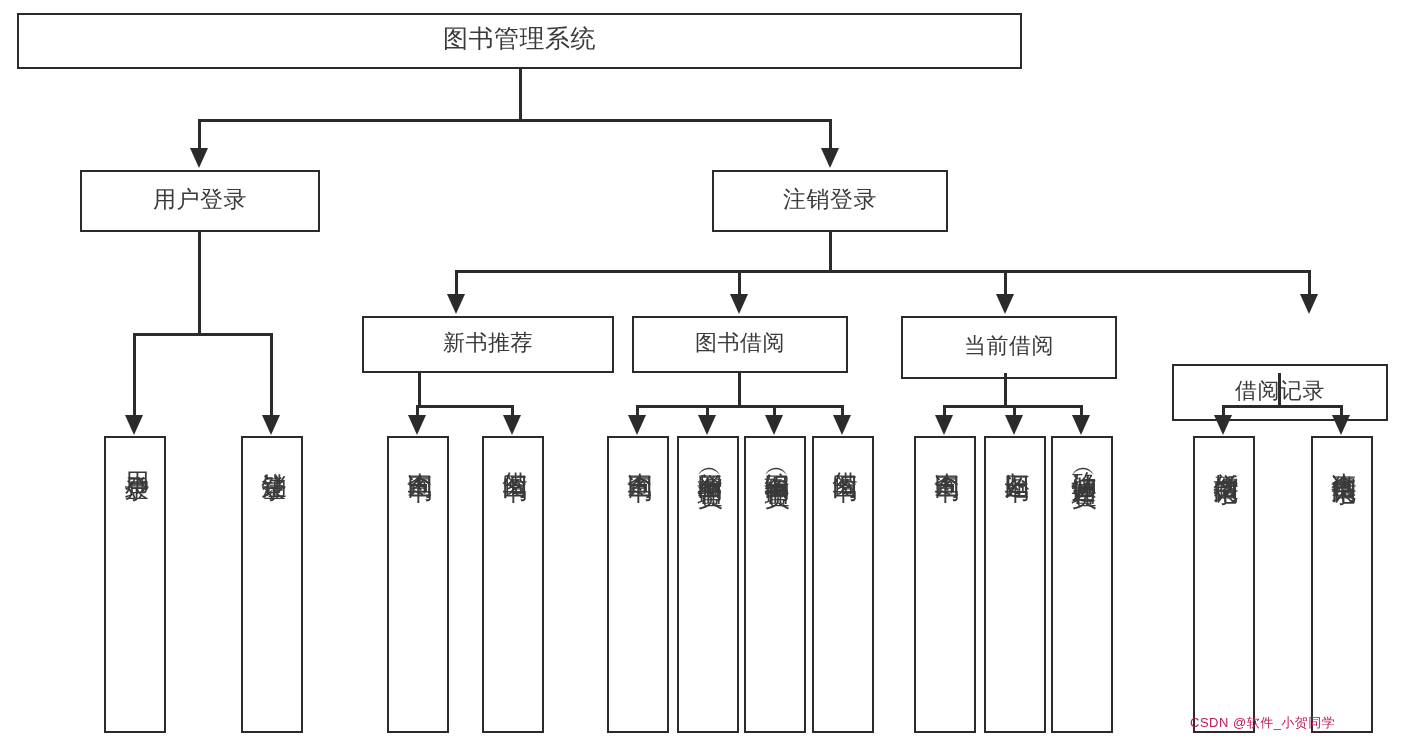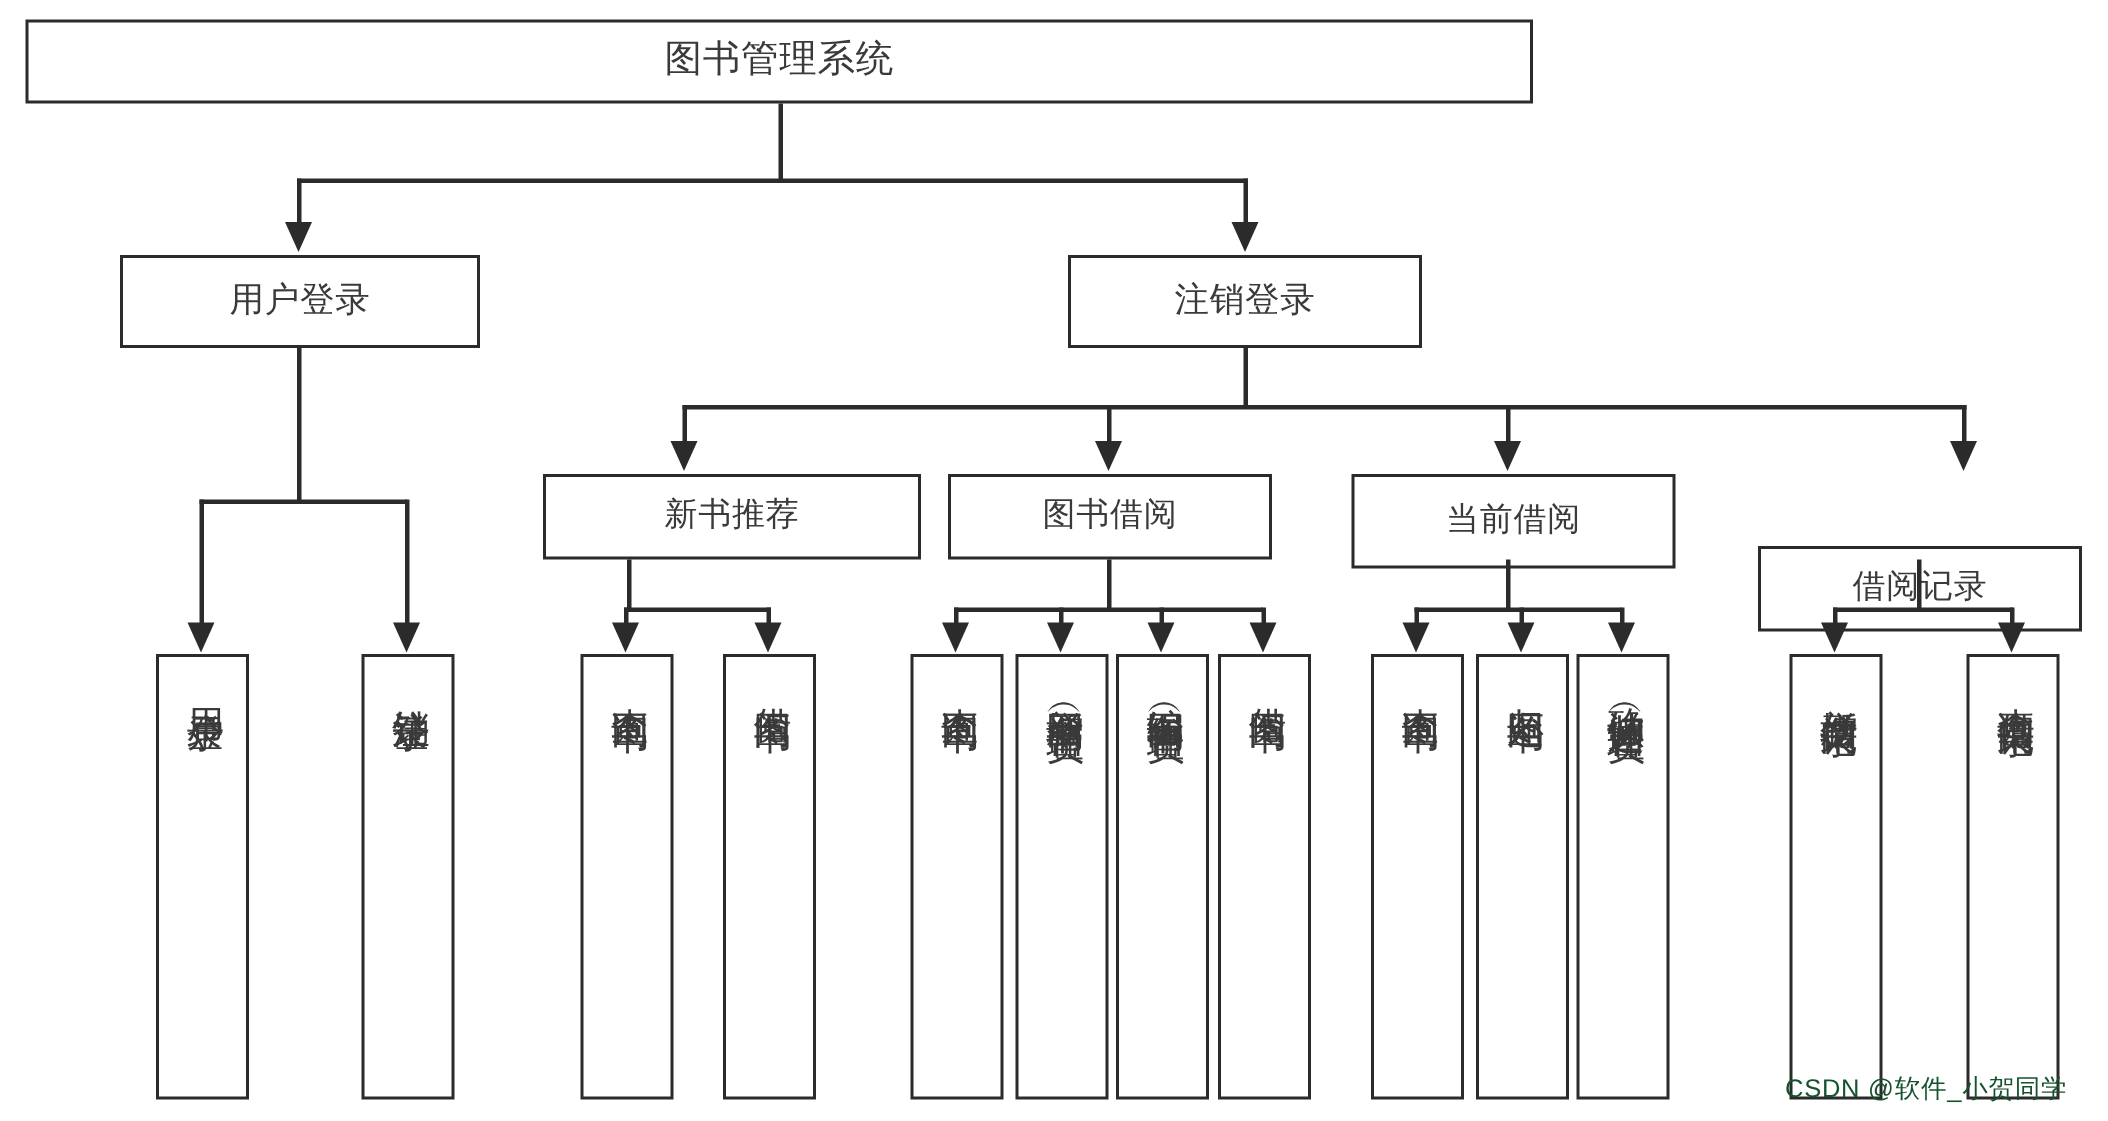--- a/index.html
+++ b/index.html
@@ -59,22 +59,22 @@
     position:absolute;
     width:0;height:0;
     border-left:9px solid transparent;
     border-right:9px solid transparent;
     border-top:20px solid #2b2b2b;
   }
 
   
   .watermark{
     position:absolute;
-    font-size:17px;
-    color:#14532d;
+    font-size:13px;
+    color:#be185d;
     white-space:nowrap;
     letter-spacing:0.5px;
   }
 </style>
 </head>
 <body>
 
 <div id="canvas">
 
   <div class="node root" style="left:17px;top:13px;width:1005px;height:56px;">

